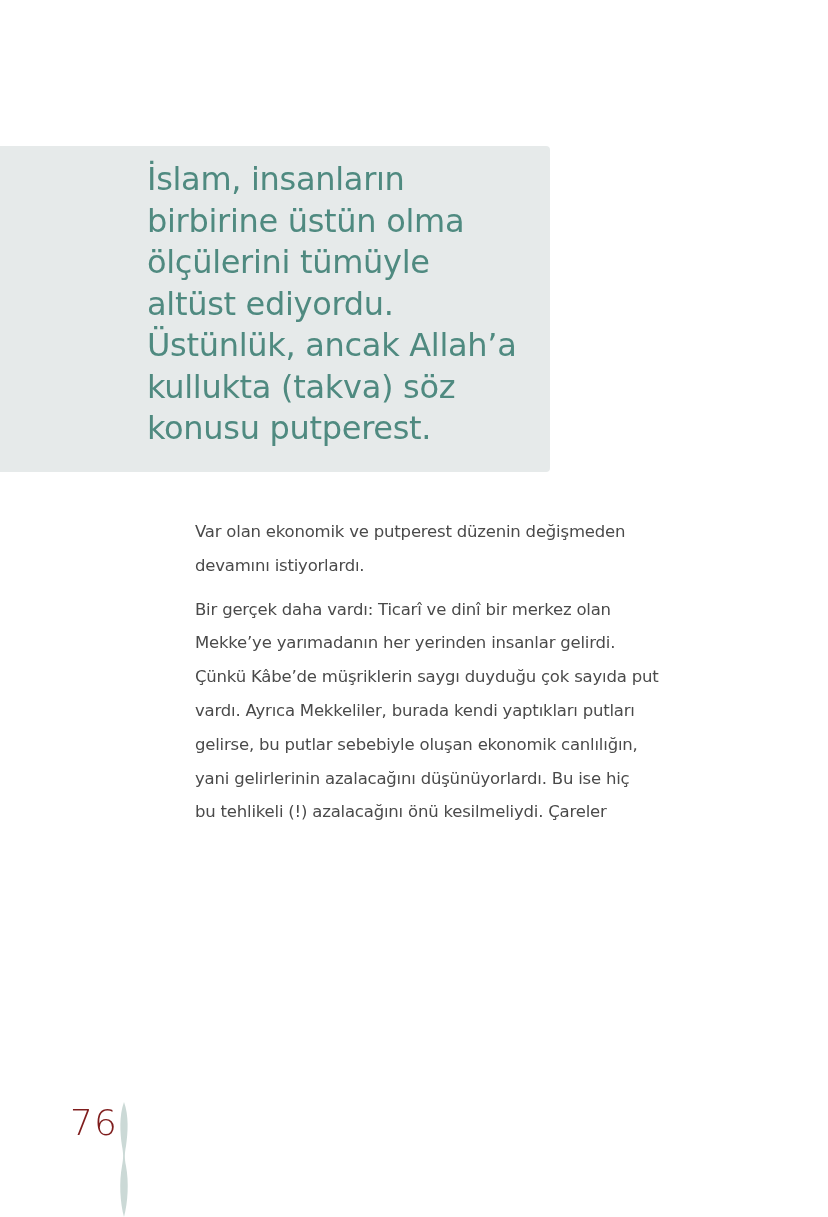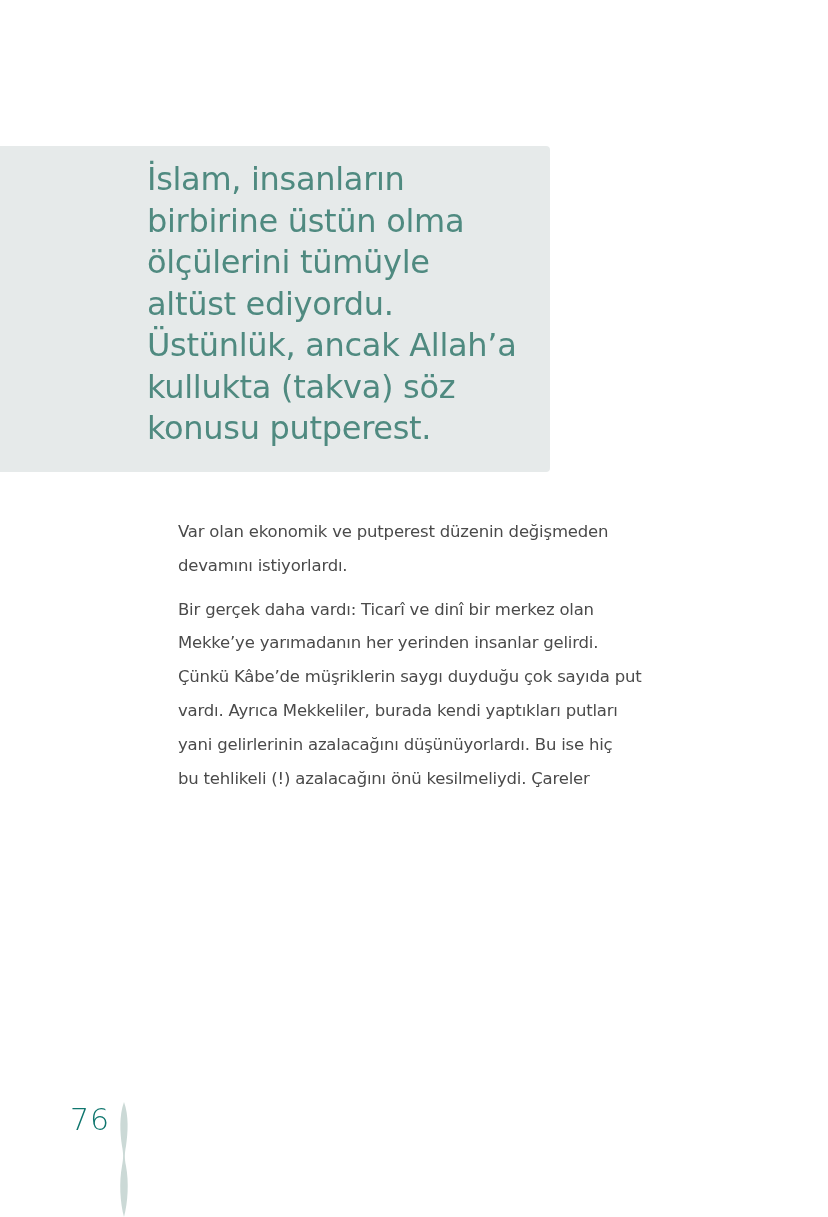--- a/index.html
+++ b/index.html
@@ -35,21 +35,21 @@
       line-height: 41.5px;
       color: #4f8a80;
       letter-spacing: -0.3px;
     }
     .quote-text span {
       display: block;
       white-space: nowrap;
     }
     .body-text {
       position: absolute;
-      left: 178px;
+      left: 195px;
       top: 515px;
       width: 490px;
       font-family: "DejaVu Sans", sans-serif;
       font-size: 16.5px;
       line-height: 33.8px;
       color: #4a4a4a;
       letter-spacing: -0.2px;
     }
     .body-text p {
       margin: 0 0 10px 0;
@@ -57,22 +57,22 @@
     .body-text span {
       display: block;
       white-space: nowrap;
     }
     .page-number {
       position: absolute;
       left: 70px;
       top: 1102px;
       font-family: "DejaVu Sans", sans-serif;
       font-weight: 300;
-      font-size: 30px;
-      color: #0f766e;
+      font-size: 36px;
+      color: #7f1d1d;
       letter-spacing: 1px;
     }
     .page-ornament {
       position: absolute;
       left: 114px;
       top: 1102px;
       width: 20px;
       height: 115px;
     }
   </style>
@@ -93,20 +93,21 @@
 <div class="body-text">
   <p>
     <span>Var olan ekonomik ve putperest düzenin değişmeden</span>
     <span>devamını istiyorlardı.</span>
   </p>
   <p>
     <span>Bir gerçek daha vardı: Ticarî ve dinî bir merkez olan</span>
     <span>Mekke’ye yarımadanın her yerinden insanlar gelirdi.</span>
     <span>Çünkü Kâbe’de müşriklerin saygı duyduğu çok sayıda put</span>
     <span>vardı. Ayrıca Mekkeliler, burada kendi yaptıkları putları</span>
+    <span>gelirse, bu putlar sebebiyle oluşan ekonomik canlılığın,</span>
     <span>yani gelirlerinin azalacağını düşünüyorlardı. Bu ise hiç</span>
     <span>bu tehlikeli (!) azalacağını önü kesilmeliydi. Çareler</span>
   </p>
 </div>
 
 <div class="page-number">76</div>
 <svg class="page-ornament" viewBox="0 0 20 115" xmlns="http://www.w3.org/2000/svg">
   <path d="M10 0 C15 14, 14 30, 12 44 C10.5 52, 10.5 56, 12 64 C15 80, 14 100, 10 115 C6 100, 5 80, 8 64 C9.5 56, 9.5 52, 8 44 C6 30, 5 14, 10 0 Z" fill="#cbd9d6"></path>
 </svg>
 

